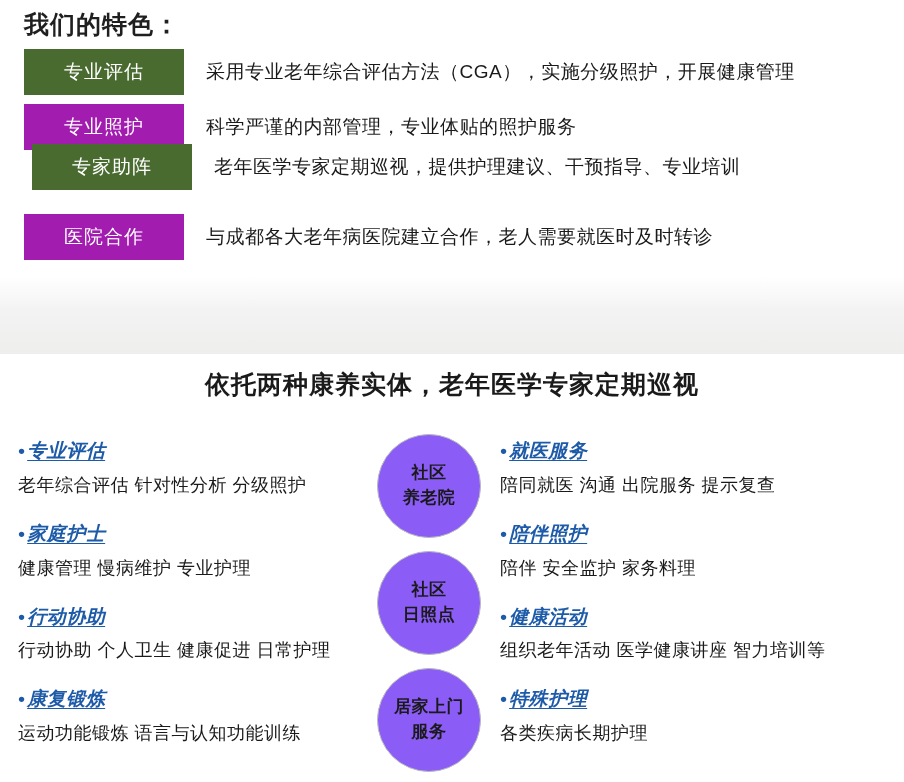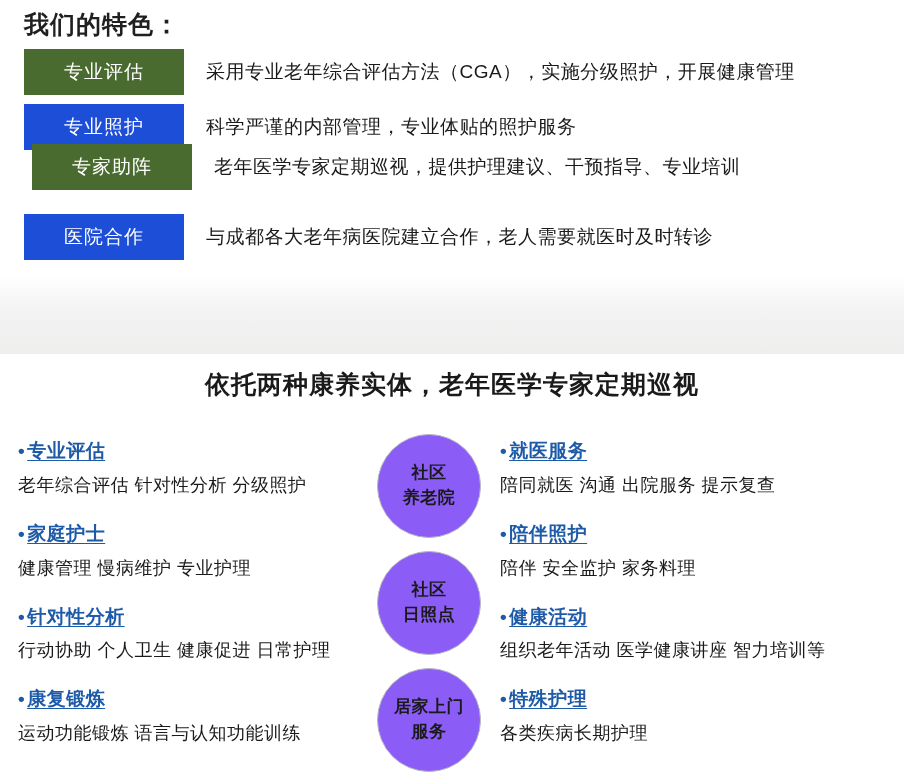--- a/index.html
+++ b/index.html
@@ -54,21 +54,21 @@
     display: flex;
     align-items: center;
     justify-content: center;
     color: #ffffff;
     font-size: 19px;
     letter-spacing: 1px;
     flex: 0 0 auto;
     box-sizing: border-box;
   }
   .feature-tag.green { background: #4a6b30; }
-  .feature-tag.blue  { background: #1d4ed8; }
+  .feature-tag.blue  { background: #a21caf; }
 
   .feature-desc {
     margin-left: 22px;
     font-size: 19px;
     color: #1a1a1a;
     letter-spacing: 0.5px;
     white-space: nowrap;
   }
 
   
@@ -112,20 +112,21 @@
   .col.right { left: 500px; }
 
   .svc-item { margin-bottom: 26px; }
   .svc-head {
     font-size: 19px;
     font-weight: bold;
     color: #1d5aa8;
     letter-spacing: 0.5px;
     line-height: 1.2;
     white-space: nowrap;
+    font-style: italic;
   }
   .svc-head .bullet { margin-right: 2px; }
   .svc-head .ht { text-decoration: underline; text-underline-offset: 3px; }
   .svc-body {
     margin-top: 10px;
     font-size: 18px;
     color: #1a1a1a;
     letter-spacing: 0.5px;
     white-space: nowrap;
   }
@@ -201,21 +202,21 @@
       <div class="svc-body">老年综合评估 针对性分析 分级照护</div>
     </div>
     <div class="svc-item">
       <div class="svc-head">
         <span class="bullet">•</span><span class="ht">家庭护士</span>
       </div>
       <div class="svc-body">健康管理 慢病维护 专业护理</div>
     </div>
     <div class="svc-item">
       <div class="svc-head">
-        <span class="bullet">•</span><span class="ht">针对性分析</span>
+        <span class="bullet">•</span><span class="ht">行动协助</span>
       </div>
       <div class="svc-body">行动协助 个人卫生 健康促进 日常护理</div>
     </div>
     <div class="svc-item">
       <div class="svc-head">
         <span class="bullet">•</span><span class="ht">康复锻炼</span>
       </div>
       <div class="svc-body">运动功能锻炼 语言与认知功能训练</div>
     </div>
   </div>

